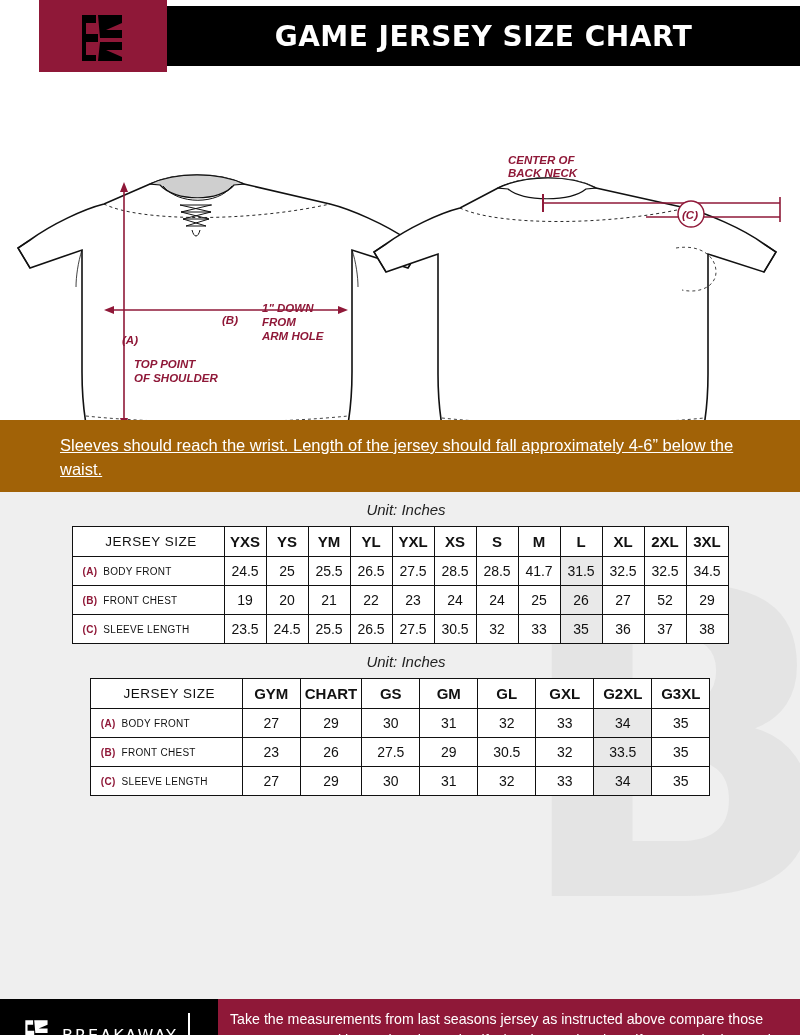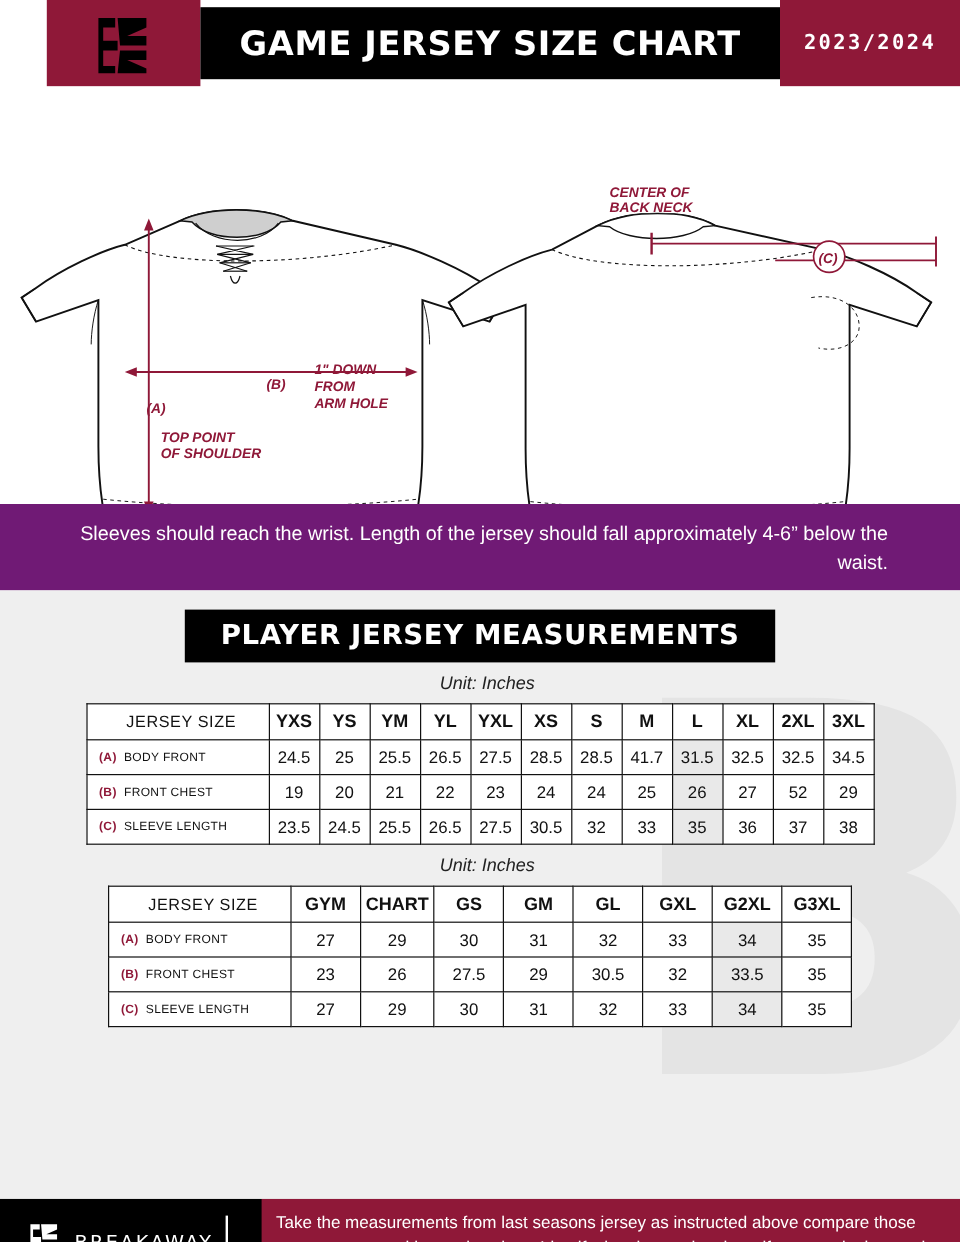--- a/index.html
+++ b/index.html
@@ -71,27 +71,28 @@
   .illus {
     position: relative;
     height: 348px;
     background: #ffffff;
     border-bottom: none;
   }
   .illus svg { display: block; }
 
   
   .notebar {
-    background: #701a75;
-    color: #ffffff;
-    text-align: right;
+    background: #a16207;
+    color: #ffffff;
+    text-align: left;
     padding: 14px 60px;
     font-size: 16.5px;
     line-height: 1.45;
     height: 72px;
+    text-decoration: underline;
   }
 
   
   .body-area {
     position: relative;
     background: #efefef;
     padding-bottom: 0;
     height: 507px;
     overflow: hidden;
   }
@@ -219,21 +220,20 @@
         <svg width="54" height="54" viewBox="0 0 54 54">
           <polygon points="6,4 20,4 20,12 10,12 10,23 22,23 22,31 10,31 10,44 20,44 20,50 6,50" fill="#000000"></polygon>
           <polygon points="22,4 46,4 46,12 30,19 46,19 46,27 24,27" fill="#000000"></polygon>
           <polygon points="24,31 46,31 46,39 30,39 46,46 46,50 22,50" fill="#000000"></polygon>
         </svg>
       </span>
     </div>
     <div class="header-mid">
       <span class="header-title">GAME JERSEY SIZE CHART</span>
     </div>
-    <div class="header-right">2023/2024</div>
   </div>
 
   <div class="illus">
     <svg width="800" height="348" viewBox="0 0 800 348">
 
       <g>
         <path d="M150 112 C165 105 180 103 197 103 C214 103 229 105 244 112
                  L330 132 C350 137 385 152 408 168 L420 176
                  L408 196 L352 178 L352 300 C352 320 350 340 348 352
                  L86 352 C84 340 82 320 82 300 L82 178 L30 196 L18 176
@@ -308,23 +308,20 @@
       </g>
     </svg>
   </div>
 
   <div class="notebar">Sleeves should reach the wrist. Length of the jersey should fall approximately 4-6” below the waist.</div>
 
   <div class="body-area">
     <div class="watermark">B</div>
 
     <div class="section">
-      <div class="band-wrap">
-        <span class="band">PLAYER JERSEY MEASUREMENTS</span>
-      </div>
       <div class="unit">Unit: Inches</div>
       <table class="size" id="player-table">
         <thead>
           <tr>
               <th class="rowlabel hdrlabel">JERSEY SIZE</th>
               <th class="col">YXS</th>
               <th class="col">YS</th>
               <th class="col">YM</th>
               <th class="col">YL</th>
               <th class="col">YXL</th>

